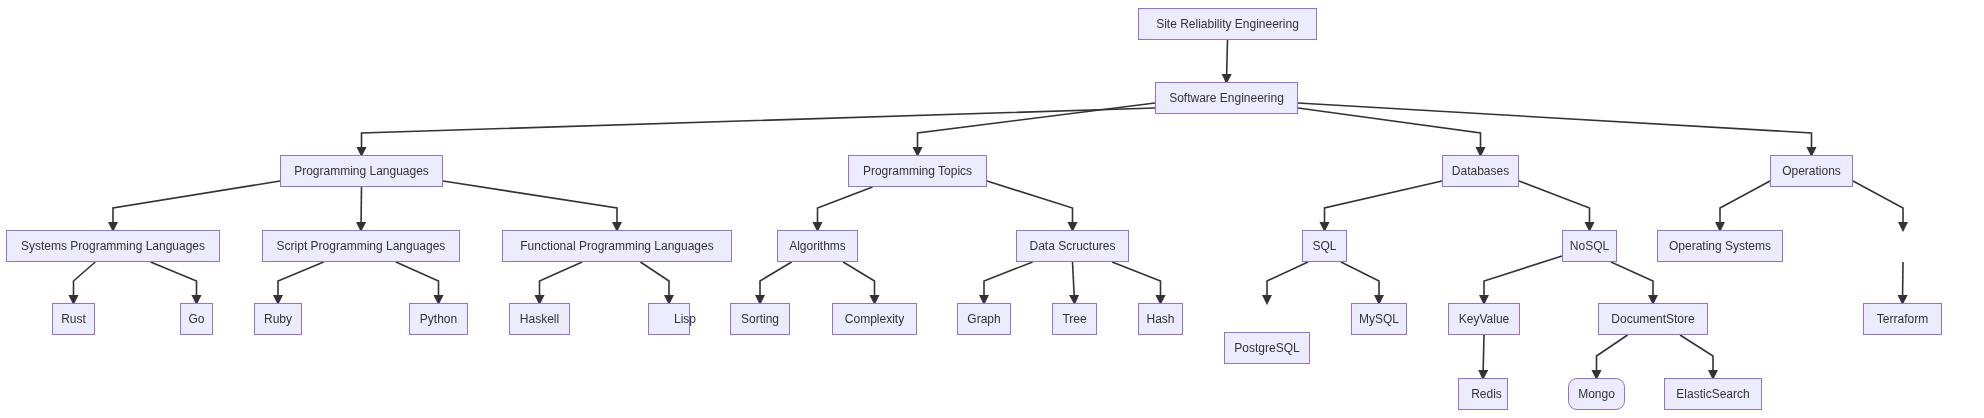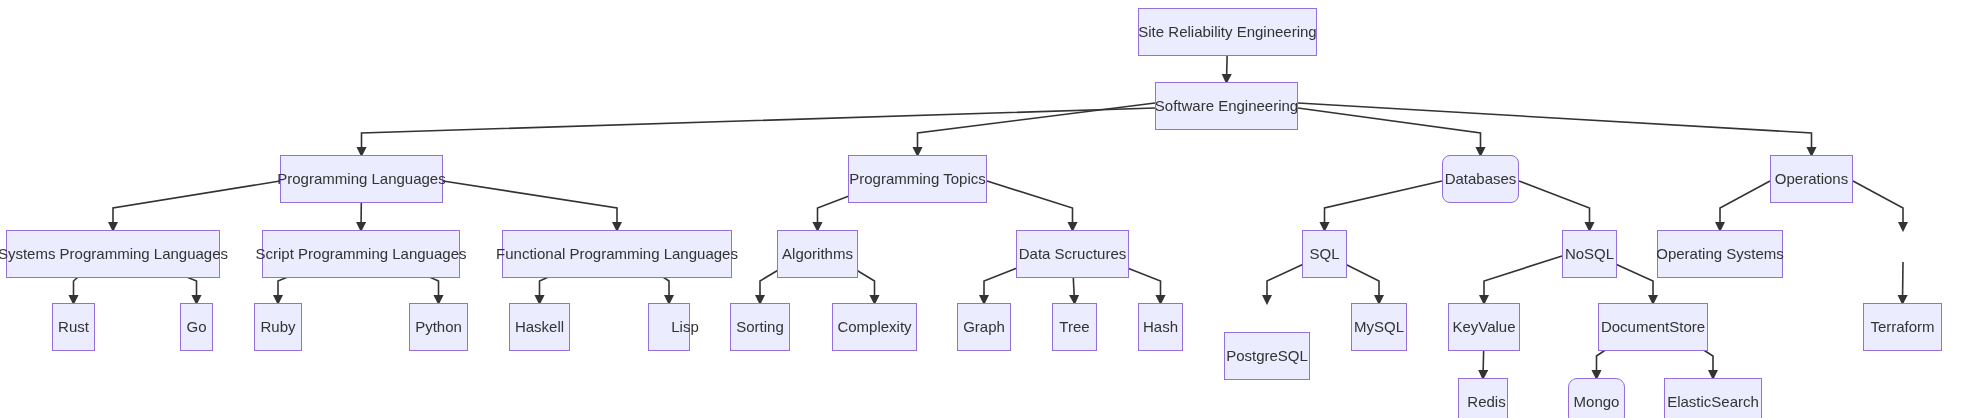--- a/index.html
+++ b/index.html
@@ -8,25 +8,25 @@
     width: 1984px;
     height: 418px;
     background: var(--bg, #ffffff);
     font-family: "Liberation Sans", sans-serif;
     overflow: hidden;
   }
   #edge-layer { position: absolute; left: 0; top: 0; }
   .node {
     position: absolute;
     box-sizing: border-box;
-    height: 48px;
+    height: 32px;
     border: 1px solid var(--node-border, #9370DB);
     background: var(--node-fill, #ECECFF);
     color: var(--text-color, #333333);
-    font-size: 15px;
+    font-size: 12px;
     line-height: 30px;
     display: flex;
     align-items: center;
     justify-content: center;
     white-space: nowrap;
   }
   .edge { fill: none; stroke: var(--edge-color, #333333); stroke-width: 1.6; }
 </style>
 </head>
 <body>
@@ -70,21 +70,21 @@
       <path d="M 1680 335 L 1713 356 L 1713 377" class="edge" marker-end="url(#arrowhead)"></path>
       <path d="M 1770 181 L 1720 208 L 1720 229" class="edge" marker-end="url(#arrowhead)"></path>
       <path d="M 1853 181 L 1903 208 L 1903 229" class="edge" marker-end="url(#arrowhead)"></path>
       <path d="M 1903 262 L 1902.5 302" class="edge" marker-end="url(#arrowhead)"></path>
     </svg>
 
 <div class="node" style="left: 1138px; top: 8px; width: 179px;">Site Reliability Engineering</div>
     <div class="node" style="left: 280px; top: 155px; width: 163px;">Programming Languages</div>
     <div class="node" style="left: 1155px; top: 82px; width: 143px;">Software Engineering</div>
     <div class="node" style="left: 848px; top: 155px; width: 139px;">Programming Topics</div>
-    <div class="node" style="left: 1442px; top: 155px; width: 77px; border-radius: 8px;">Databases</div>
+    <div class="node" style="left: 1442px; top: 155px; width: 77px;">Databases</div>
     <div class="node" style="left: 1770px; top: 155px; width: 83px;">Operations</div>
     <div class="node" style="left: 6px; top: 230px; width: 214px;">Systems Programming Languages</div>
     <div class="node" style="left: 262px; top: 230px; width: 198px;">Script Programming Languages</div>
     <div class="node" style="left: 502px; top: 230px; width: 230px;">Functional Programming Languages</div>
     <div class="node" style="left: 777px; top: 230px; width: 81px;">Algorithms</div>
     <div class="node" style="left: 1016px; top: 230px; width: 113px;">Data Scructures</div>
     <div class="node" style="left: 1302px; top: 230px; width: 45px;">SQL</div>
     <div class="node" style="left: 1562px; top: 230px; width: 55px;">NoSQL</div>
     <div class="node" style="left: 1657px; top: 230px; width: 126px;">Operating Systems</div>
     <div class="node" style="left: 52px; top: 303px; width: 43px;">Rust</div>

